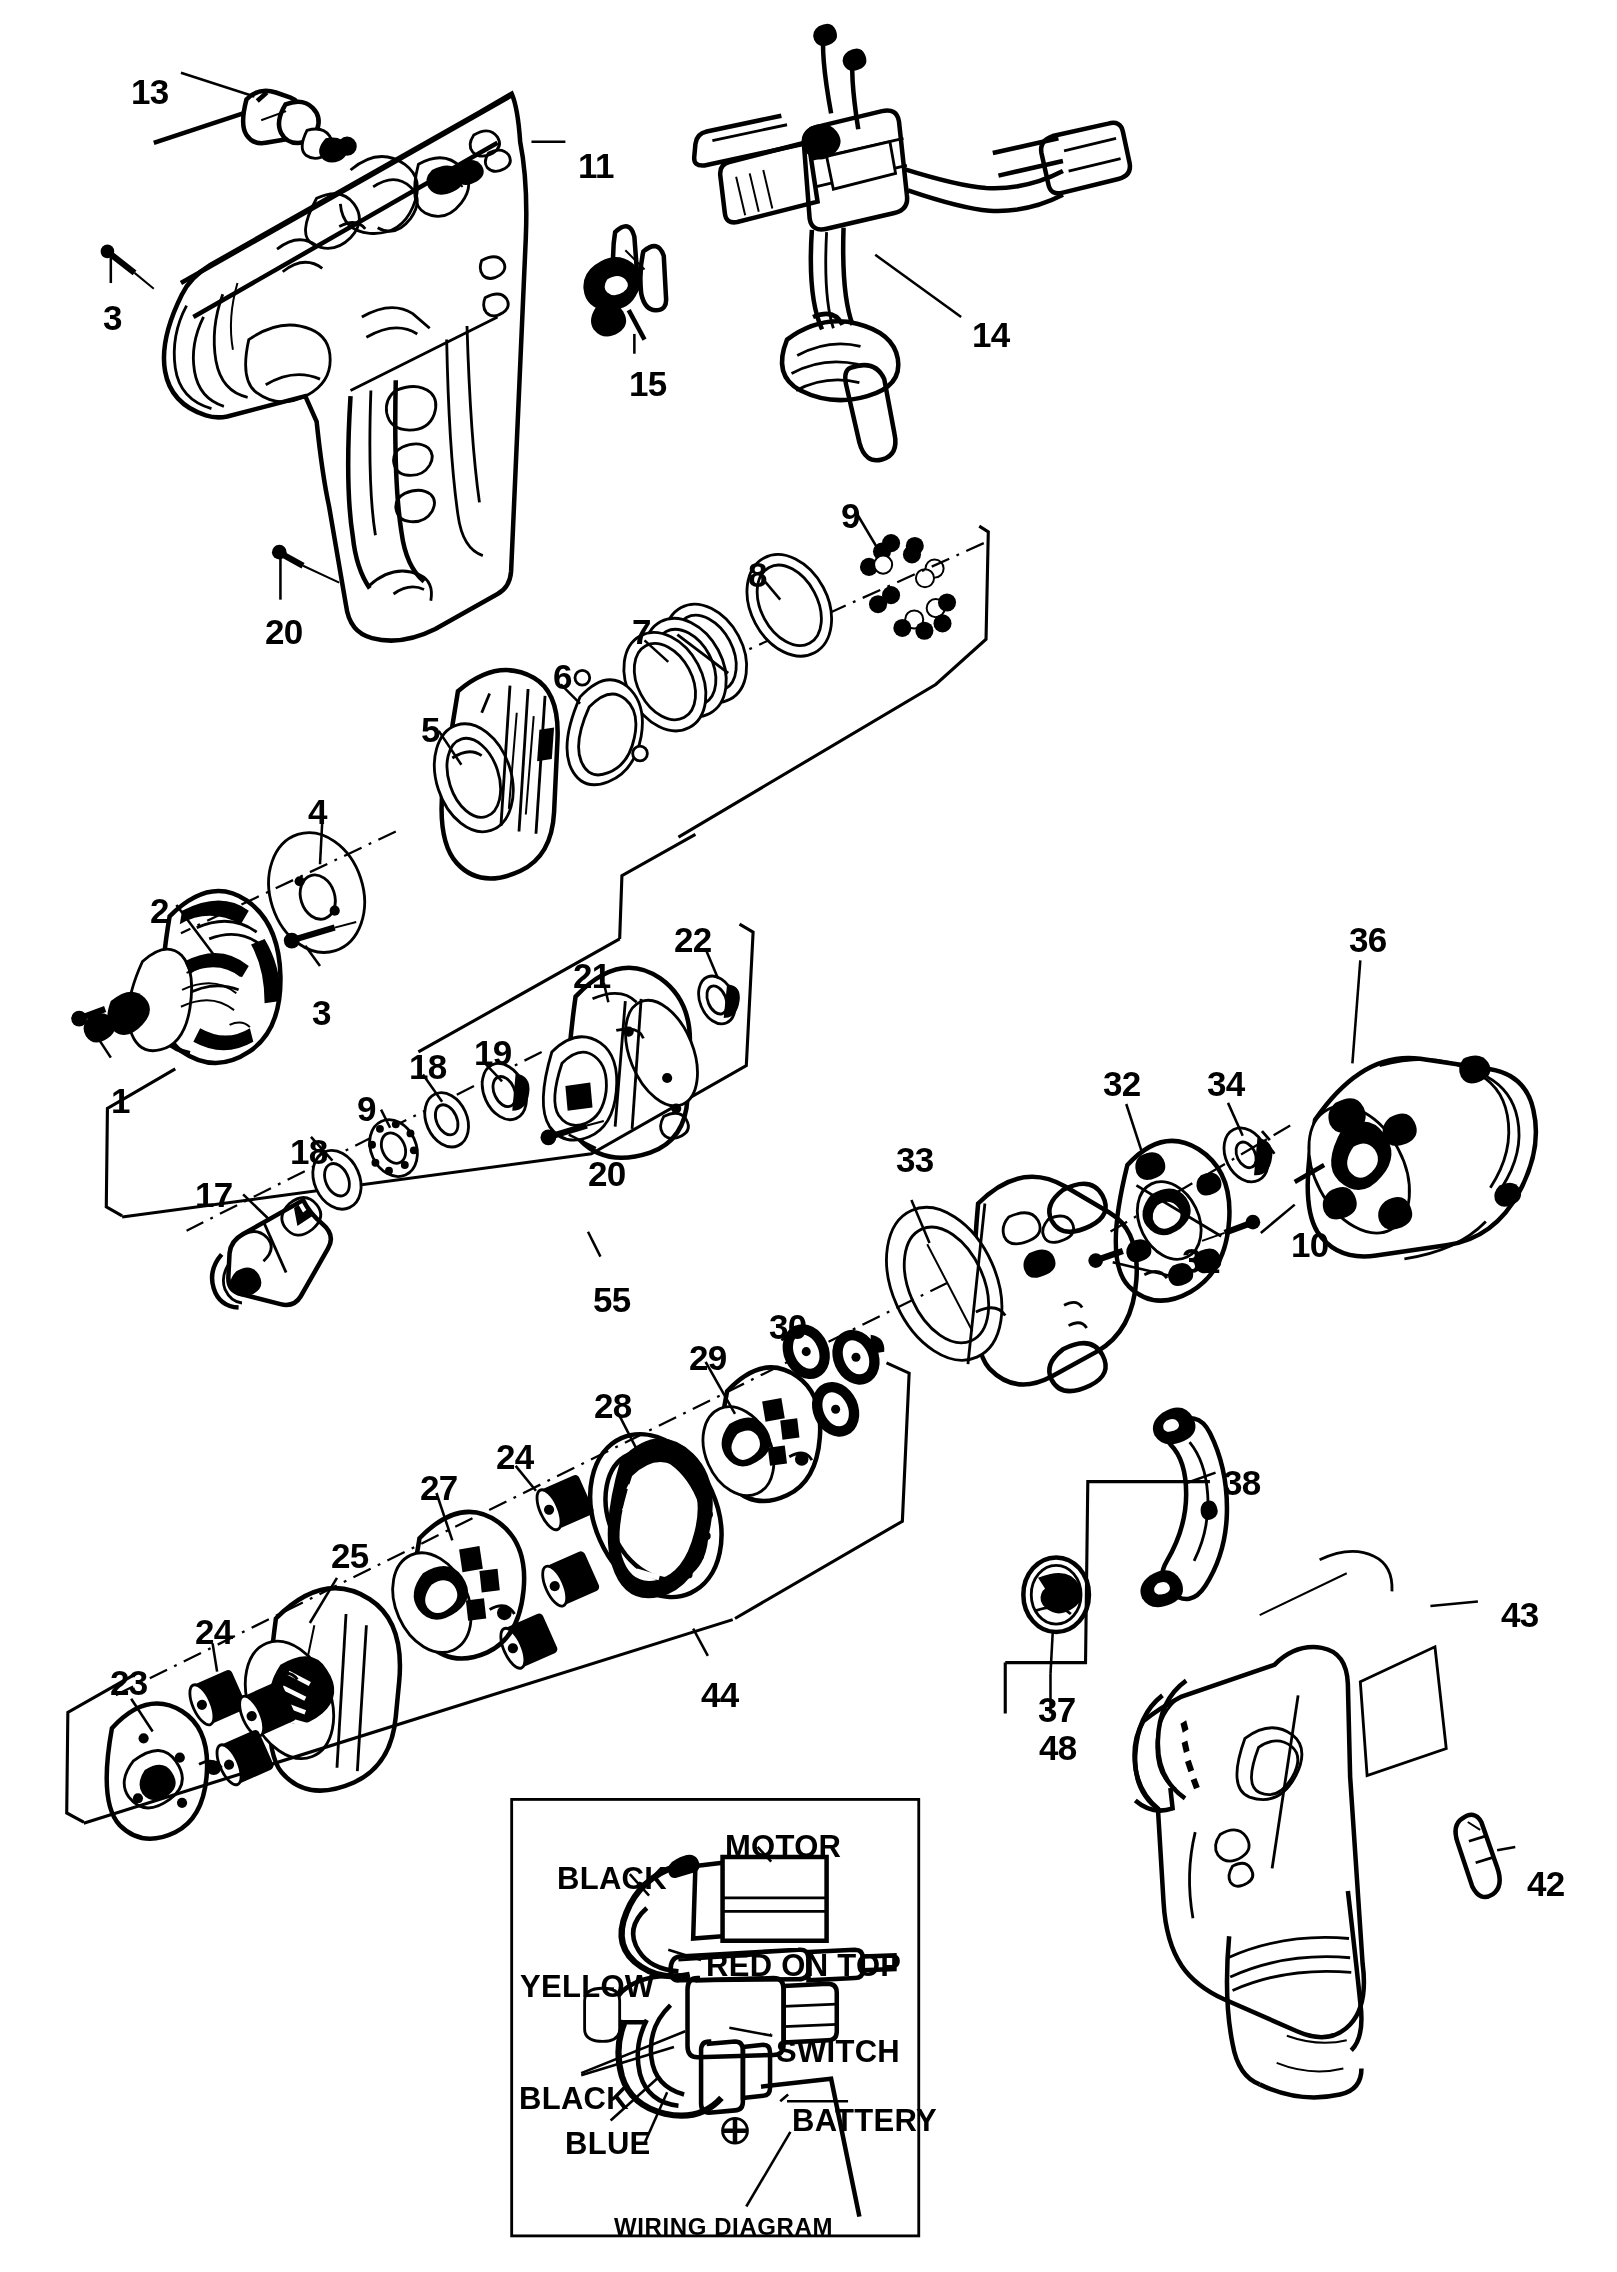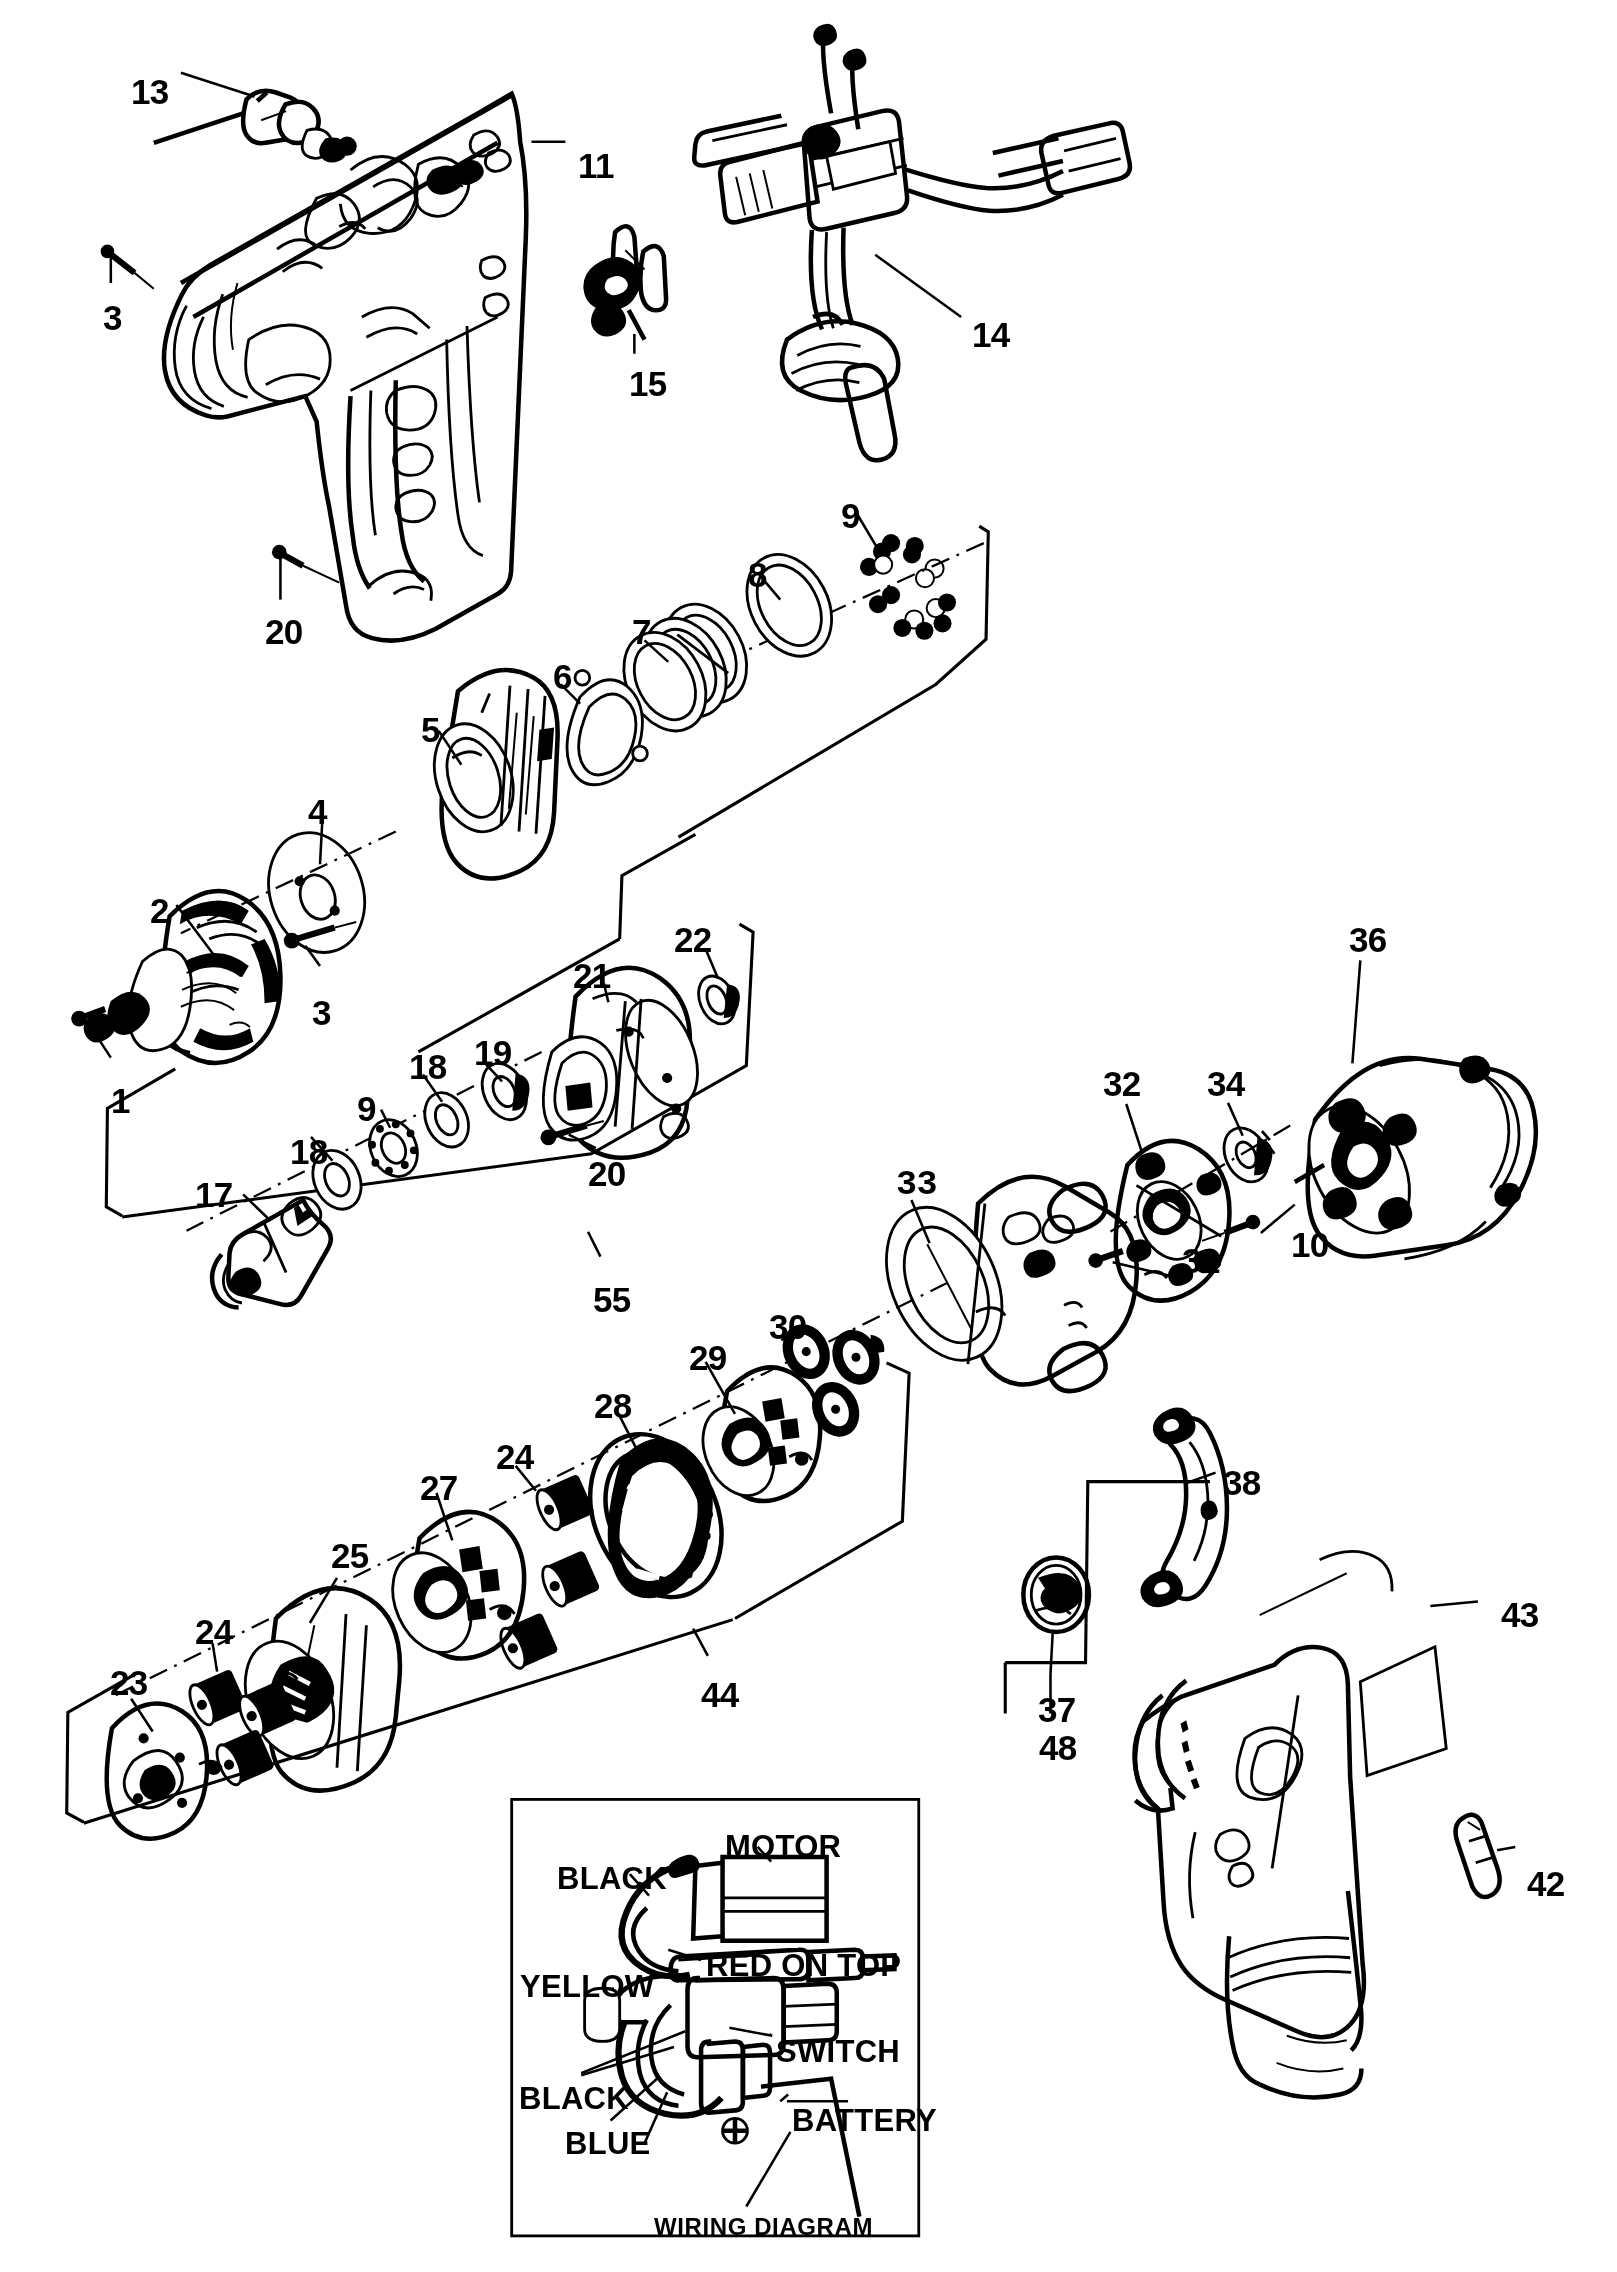--- a/index.html
+++ b/index.html
@@ -913,21 +913,21 @@
       <div class="callout cnum" style="left: 357px; top: 1091px;">9</div>
       <div class="callout cnum" style="left: 290px; top: 1134px;">18</div>
       <div class="callout cnum" style="left: 195px; top: 1177px;">17</div>
       <div class="callout cnum" style="left: 588px; top: 1156px;">20</div>
       <div class="callout cnum" style="left: 593px; top: 1282px;">55</div>
       <div class="callout cnum" style="left: 1103px; top: 1066px;">32</div>
       <div class="callout cnum" style="left: 1207px; top: 1066px;">34</div>
       <div class="callout cnum" style="left: 1349px; top: 922px;">36</div>
       <div class="callout cnum" style="left: 1182px; top: 1243px;">31</div>
       <div class="callout cnum" style="left: 1291px; top: 1227px;">10</div>
-      <div class="callout cnum" style="left: 896px; top: 1168px; font-family: Liberation Mono, monospace;">33</div>
+      <div class="callout cnum" style="left: 896px; top: 1142px;">33</div>
       <div class="callout cnum" style="left: 769px; top: 1309px;">30</div>
       <div class="callout cnum" style="left: 689px; top: 1340px;">29</div>
       <div class="callout cnum" style="left: 594px; top: 1388px;">28</div>
       <div class="callout cnum" style="left: 496px; top: 1439px;">24</div>
       <div class="callout cnum" style="left: 420px; top: 1470px;">27</div>
       <div class="callout cnum" style="left: 331px; top: 1538px;">25</div>
       <div class="callout cnum" style="left: 195px; top: 1614px;">24</div>
       <div class="callout cnum" style="left: 110px; top: 1665px;">23</div>
       <div class="callout cnum" style="left: 701px; top: 1677px;">44</div>
       <div class="callout cnum" style="left: 1223px; top: 1465px;">38</div>
@@ -941,16 +941,16 @@
       <div class="wlab" style="left: 725px; top: 1831px;">MOTOR</div>
       <div class="wlab" style="left: 557px; top: 1863px;">BLACK</div>
       <div class="wlab" style="left: 706px; top: 1950px;">RED ON TOP</div>
       <div class="wlab" style="left: 520px; top: 1971px;">YELLOW</div>
       <div class="wlab" style="left: 776px; top: 2036px;">SWITCH</div>
       <div class="wlab" style="left: 519px; top: 2083px;">BLACK</div>
       <div class="wlab" style="left: 792px; top: 2093px; margin-top: 12px;">BATTERY</div>
       <div class="wlab" style="left: 565px; top: 2128px;">BLUE</div>
     </div>
 
-  <div class="wtitle" id="wiring-title" style="left: 614px; top: 2215px; margin-left: 40px;">WIRING DIAGRAM</div>
+  <div class="wtitle" id="wiring-title" style="left: 614px; top: 2215px;">WIRING DIAGRAM</div>
 
 </div>
 
 
 </body></html>

